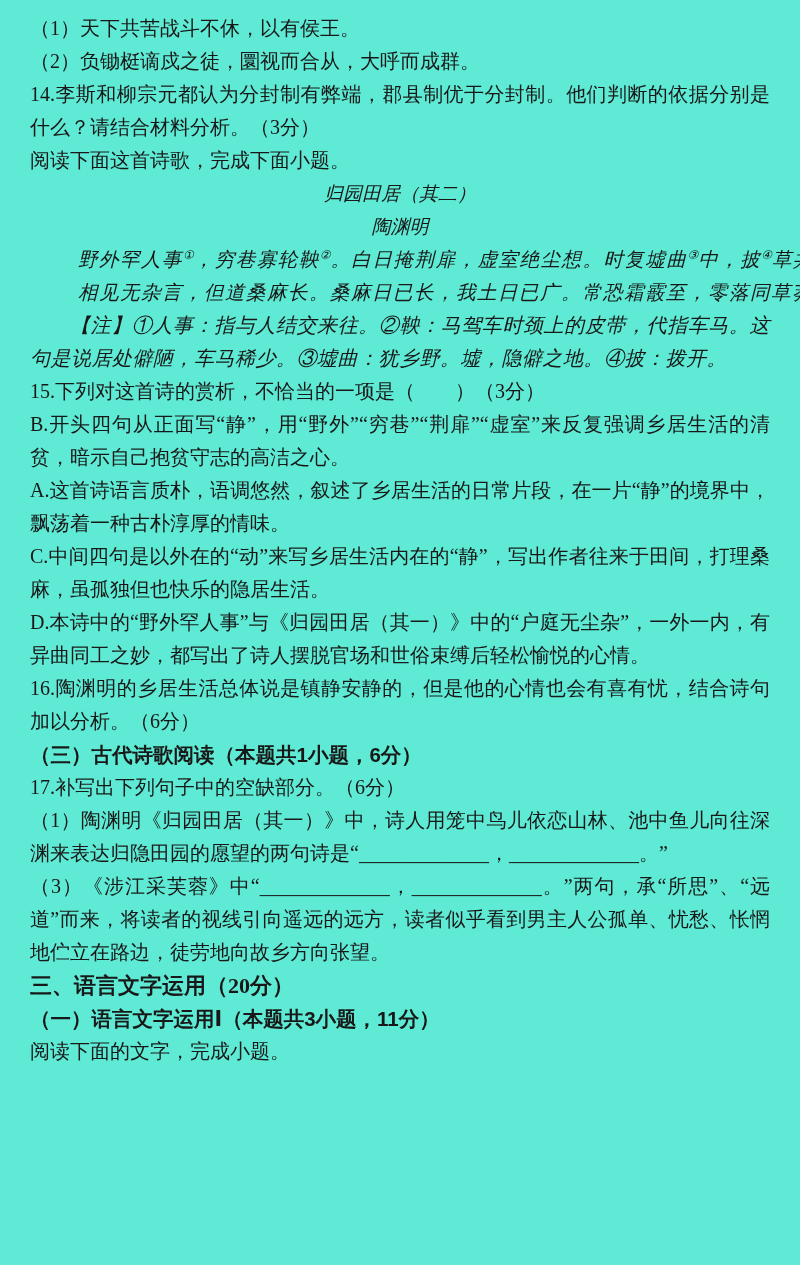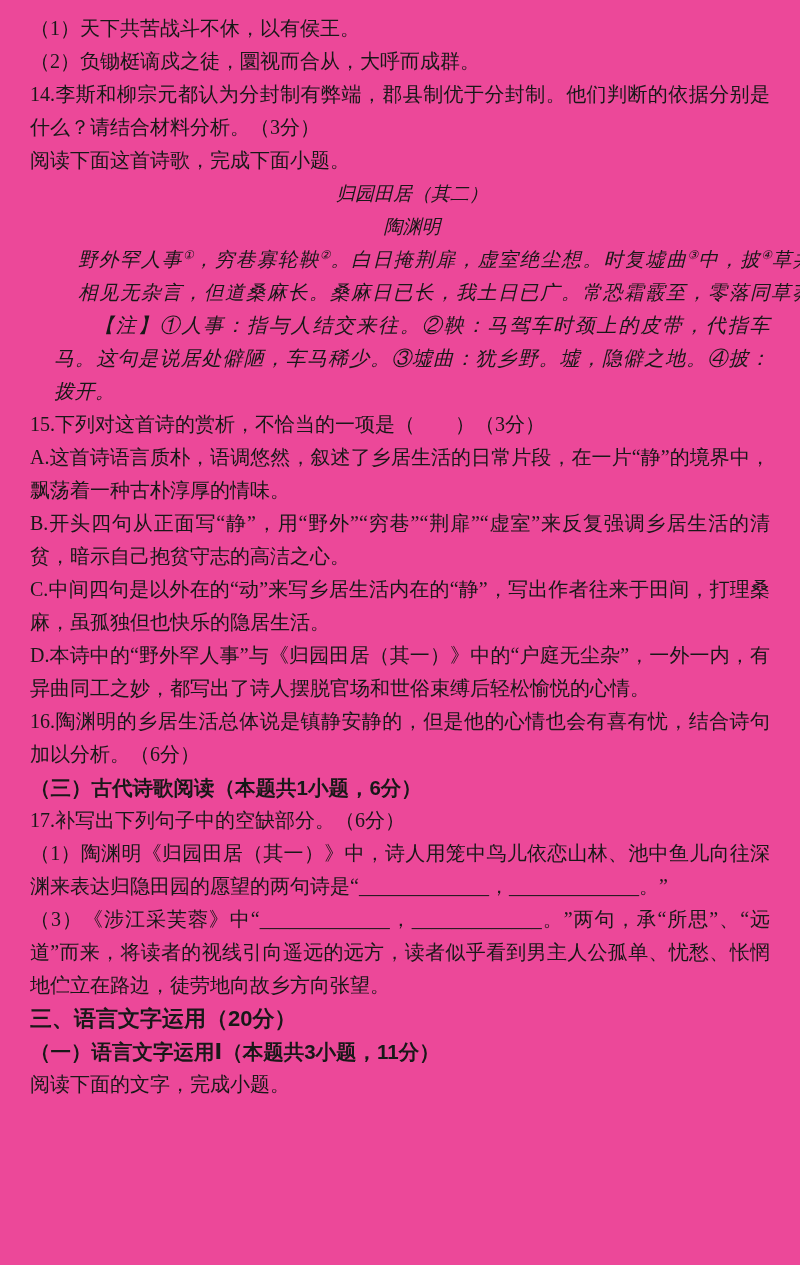--- a/index.html
+++ b/index.html
@@ -4,47 +4,46 @@
 <style>
   html, body {
     margin: 0;
     padding: 0;
     background: #ffffff;
   }
   .page {
     position: relative;
     width: 800px;
     height: 1265px;
-    background: #ec4899;
+    background: #5eead4;
     color: #181818;
     overflow: hidden;
     box-sizing: border-box;
     padding: 12px 30px 0 30px;
     font-family: "Liberation Serif", "DejaVu Serif", serif;
     font-size: 20px;
     line-height: 33px;
   }
   p { margin: 0; }
   .body-p {
     text-align: justify;
   }
   .h-sec {
     font-family: "Liberation Sans", "DejaVu Sans", sans-serif;
     font-weight: 700;
     font-size: 20.5px;
   }
   .h-major {
-    font-family: Liberation Sans, sans-serif;
+    font-family: Liberation Serif, serif;
     font-weight: 700;
     font-size: 22px;
   }
   .kai {
     font-family: "DejaVu Serif", serif;
     font-style: italic;
-    margin-left: 24px;
   }
   .poem-title, .poem-author {
     text-align: center;
     font-size: 19px;
   }
   .poem-line {
     margin-left: 48px;
     white-space: nowrap;
     font-size: 19.5px;
     letter-spacing: 1.5px;
@@ -88,22 +87,22 @@
 
   <p class="kai poem-title">归园田居（其二）</p>
   <p class="kai poem-author">陶渊明</p>
 
   <p class="kai poem-line"><span>野外罕人事</span><sup>①</sup><span>，穷巷寡轮鞅</span><sup>②</sup><span>。白日掩荆扉，虚室绝尘想。时复墟曲</span><sup>③</sup><span>中，披</span><sup>④</sup><span>草共来往。</span></p>
   <p class="kai poem-line">相见无杂言，但道桑麻长。桑麻日已长，我土日已广。常恐霜霰至，零落同草莽。</p>
 
   <p class="kai note-p">【注】①人事：指与人结交来往。②鞅：马驾车时颈上的皮带，代指车马。这句是说居处僻陋，车马稀少。③墟曲：犹乡野。墟，隐僻之地。④披：拨开。</p>
 
   <p class="body-p">15.下列对这首诗的赏析，不恰当的一项是（　　）（3分）</p>
+  <p class="body-p">B.开头四句从正面写“静”，用“野外”“穷巷”“荆扉”“虚室”来反复强调乡居生活的清贫，暗示自己抱贫守志的高洁之心。</p>
   <p class="body-p">A.这首诗语言质朴，语调悠然，叙述了乡居生活的日常片段，在一片“静”的境界中，飘荡着一种古朴淳厚的情味。</p>
-  <p class="body-p">B.开头四句从正面写“静”，用“野外”“穷巷”“荆扉”“虚室”来反复强调乡居生活的清贫，暗示自己抱贫守志的高洁之心。</p>
   <p class="body-p">C.中间四句是以外在的“动”来写乡居生活内在的“静”，写出作者往来于田间，打理桑麻，虽孤独但也快乐的隐居生活。</p>
   <p class="body-p">D.本诗中的“野外罕人事”与《归园田居（其一）》中的“户庭无尘杂”，一外一内，有异曲同工之妙，都写出了诗人摆脱官场和世俗束缚后轻松愉悦的心情。</p>
 
   <p class="body-p">16.陶渊明的乡居生活总体说是镇静安静的，但是他的心情也会有喜有忧，结合诗句加以分析。（6分）</p>
 
   <p class="h-sec">（三）古代诗歌阅读（本题共1小题，6分）</p>
   <p class="body-p">17.补写出下列句子中的空缺部分。（6分）</p>
   <p class="body-p">（1）陶渊明《归园田居（其一）》中，诗人用笼中鸟儿依恋山林、池中鱼儿向往深渊来表达归隐田园的愿望的两句诗是“_____________，_____________。”</p>
   <p class="body-p">（3）《涉江采芙蓉》中“_____________，_____________。”两句，承“所思”、“远道”而来，将读者的视线引向遥远的远方，读者似乎看到男主人公孤单、忧愁、怅惘地伫立在路边，徒劳地向故乡方向张望。</p>
 

